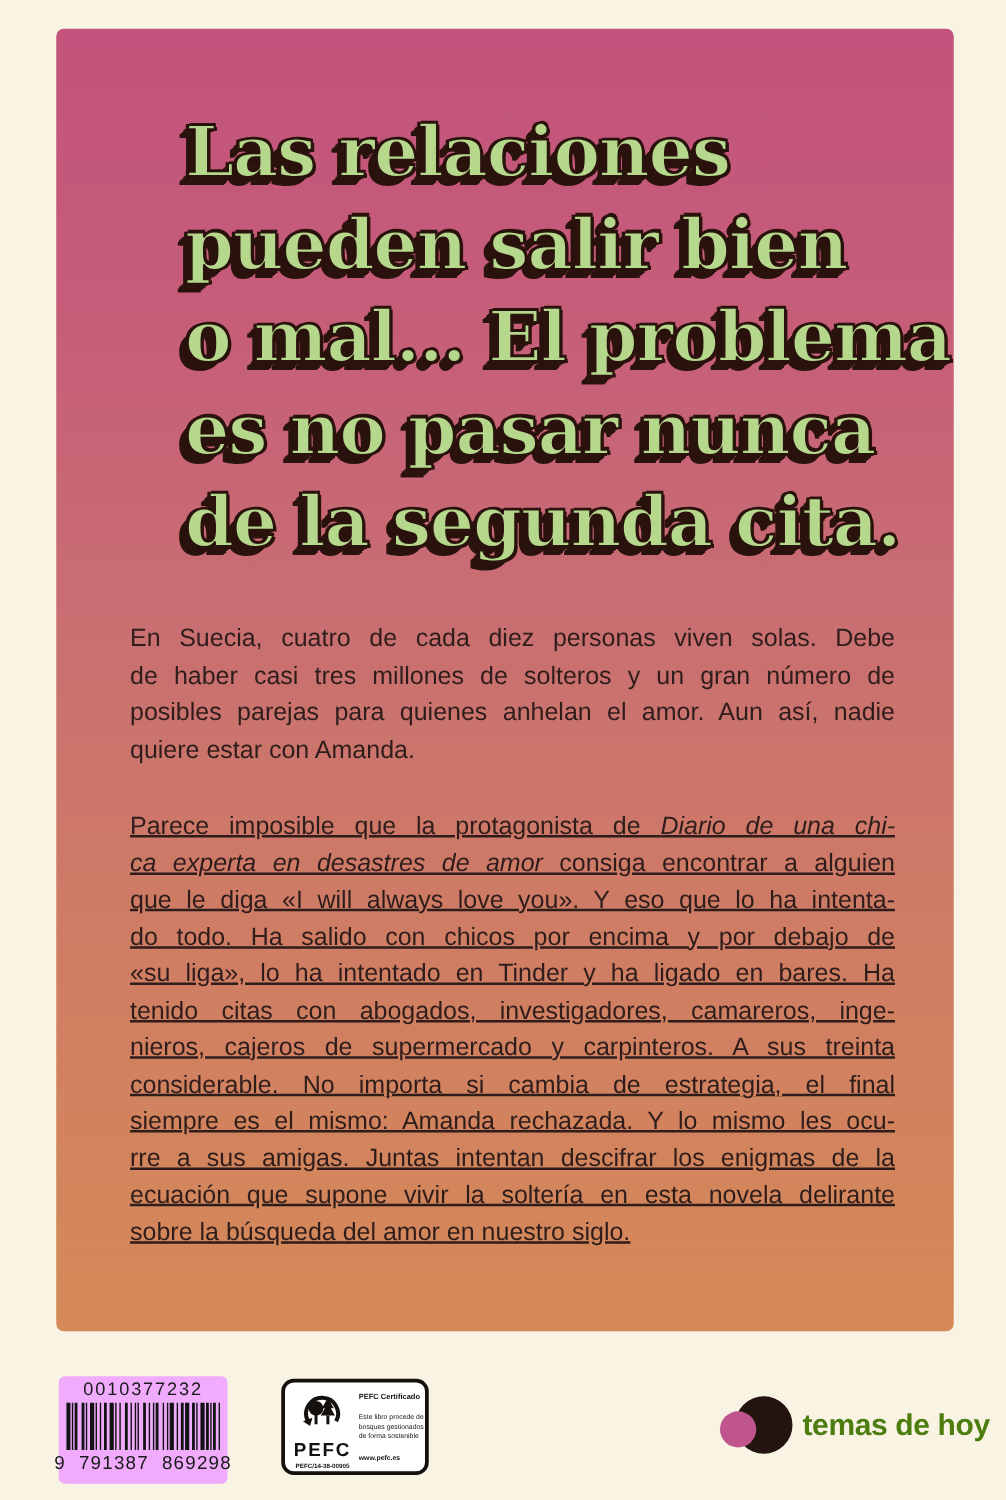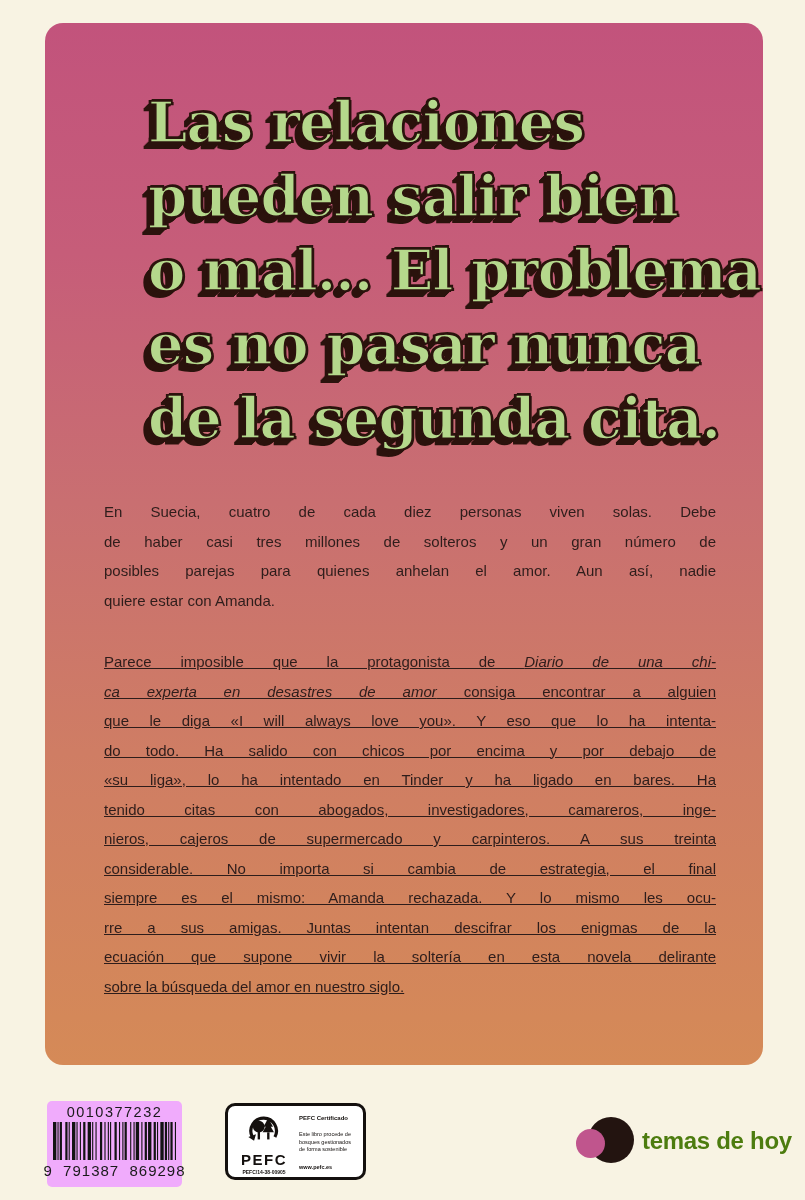--- a/index.html
+++ b/index.html
@@ -10,21 +10,21 @@
     background: #f8f3e3;
     font-family: "Liberation Sans", sans-serif;
     overflow: hidden;
   }
 
   
   .cover-card {
     position: absolute;
     left: 45px; top: 23px;
     width: 718px; height: 1042px;
-    border-radius: 18px;
+    border-radius: 6px;
     background: linear-gradient(180deg,
       #c2537c 0%, #c65d79 22%, #c96f71 46%,
       #cf7d64 70%, #d58a57 100%);
   }
 
   
   .headline {
     position: absolute;
     left: 103px; top: 62px;
     font-family: "DejaVu Serif", serif;
@@ -42,21 +42,21 @@
       -3px 3px 0 #2b130d, -4px 4px 0 #2b130d,
       -5px 5px 0 #2b130d, -6px 6px 0 #2b130d,
       -7px 7px 0 #2b130d;
   }
 
   
   .blurb {
     position: absolute;
     left: 104px;
     width: 612px;
-    font-size: 15px;
+    font-size: 20px;
     line-height: 29.5px;
     color: #2e1d1b;
   }
   .blurb .line {
     text-align: justify;
     text-align-last: justify;
   }
   .blurb .line.last { text-align-last: left; }
   .blurb em { font-style: italic; }
   #blurb-p1 { top: 497px; }
@@ -83,21 +83,21 @@
   .barcode .bottom-num {
     font-size: 15px; color: #1a1a1a;
     letter-spacing: 1px; line-height: 20px; margin-top: 1px;
     white-space: pre;
   }
 
   
   .pefc {
     position: absolute;
     left: 225px; top: 1103px;
-    width: 141px; height: 77px;
+    width: 118px; height: 77px;
     background: #ffffff;
     border: 3px solid #14100e;
     border-radius: 10px;
     display: flex;
     padding: 5px 6px 4px 7px;
     gap: 6px;
     color: #14100e;
   }
   .pefc-left {
     width: 58px;

